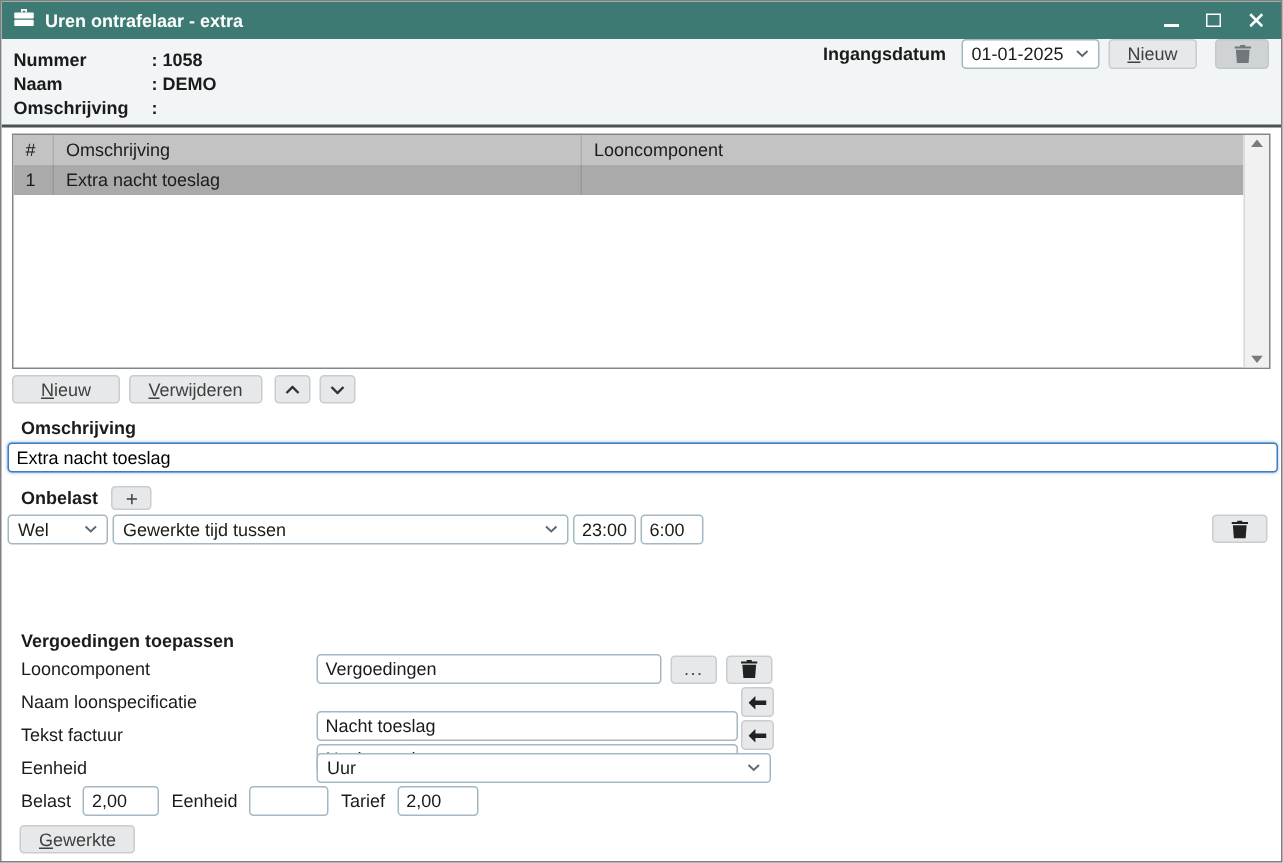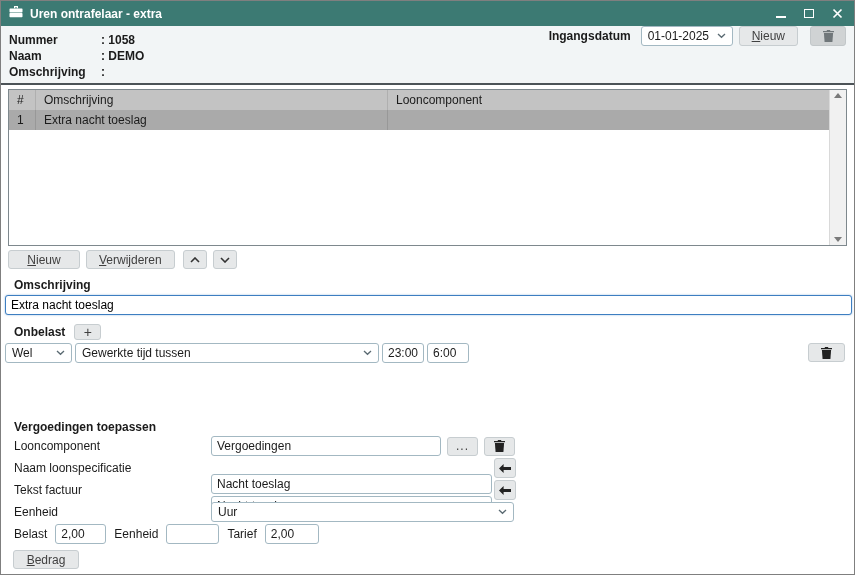--- a/index.html
+++ b/index.html
@@ -300,17 +300,17 @@
       <input class="tin right in-belast" type="text" value="2,00" style="">
       <span class="b-lbl">Eenheid</span>
       <input class="tin right in-onbelast" type="text" value="" style="">
       <span class="b-lbl">Tarief</span>
       <input class="tin right in-tarief" type="text" value="2,00" style="">
     </span>
   </div>
 
   <div class="footer">
     <button class="btn sluiten-btn">
-      <span class="ul-first">Bedrag</span>
+      <span class="ul-first">Gewerkte</span>
     </button>
   </div>
 
 </div>
 
 </body></html>

